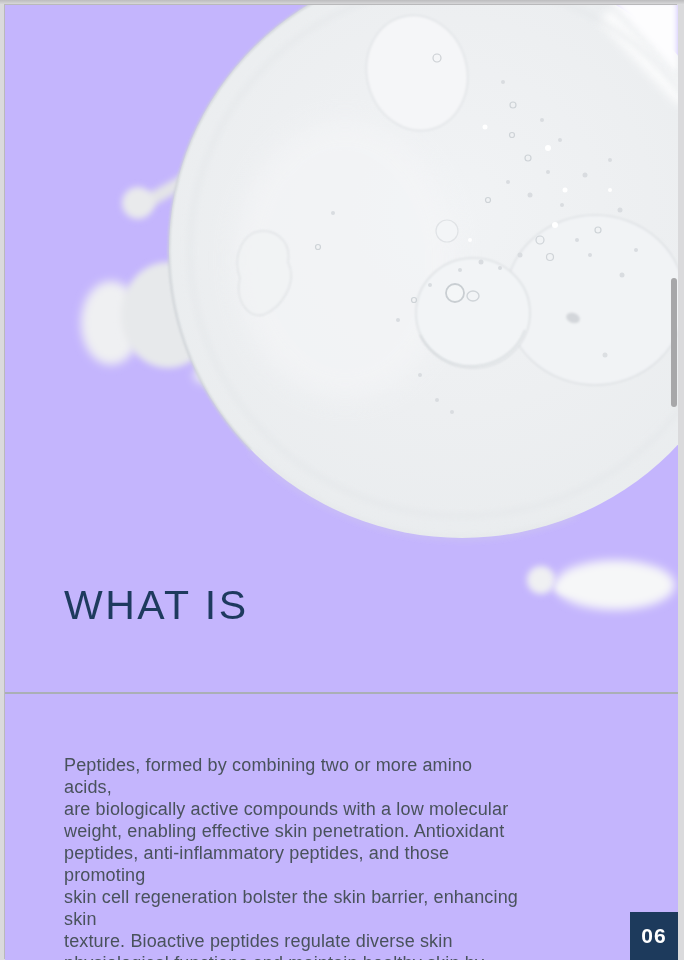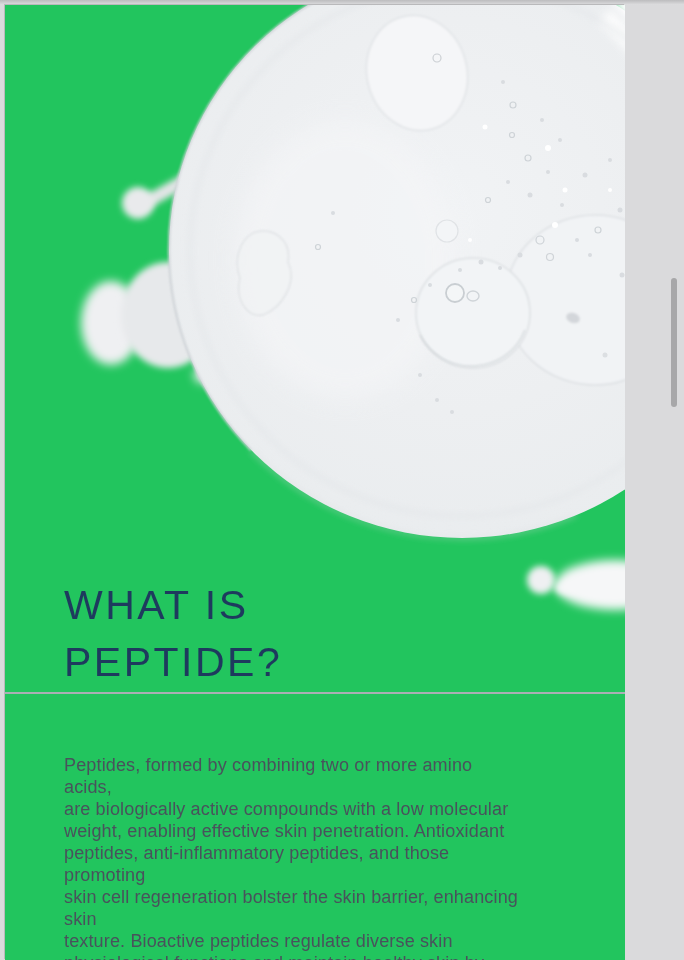--- a/index.html
+++ b/index.html
@@ -13,22 +13,22 @@
     width:684px; height:960px;
     background:#dadadc;
     overflow:hidden;
   }
   .frame-top {
     position:absolute; top:0; left:0; width:684px; height:5px;
     background:linear-gradient(#bcbcbe,#dedee0);
   }
   .page {
     position:absolute; left:5px; top:5px;
-    width:620px; height:955px;
-    background:#22c55e;
+    width:673px; height:955px;
+    background:#c4b5fd;
     overflow:hidden;
     box-shadow:-1px -1px 0 #b9b9bb;
   }
   .hero {
     position:absolute; left:0; top:0;
     width:673px; height:620px;
     display:block;
   }
   .title {
     position:absolute; left:59px; top:545px;
@@ -171,21 +171,20 @@
           <circle cx="550" cy="220" r="3"></circle>
       </g>
 
       <circle cx="536" cy="575" r="14" fill="#eff0f2" filter="url(#b2)"></circle>
       <ellipse cx="562" cy="583" rx="12" ry="6" fill="#f1f2f4" filter="url(#b2)"></ellipse>
       <ellipse cx="610" cy="580" rx="60" ry="25" fill="#f6f7f8" filter="url(#b3)"></ellipse>
     </svg>
 
     <h1 class="title">
       <span>WHAT IS</span>
-      <span>PEPTIDE?</span>
     </h1>
 
     <div class="divider"></div>
 
     <p class="body-text">Peptides, formed by combining two or more amino acids,
 are biologically active compounds with a low molecular
 weight, enabling effective skin penetration. Antioxidant
 peptides, anti-inflammatory peptides, and those promoting
 skin cell regeneration bolster the skin barrier, enhancing skin
 texture. Bioactive peptides regulate diverse skin

